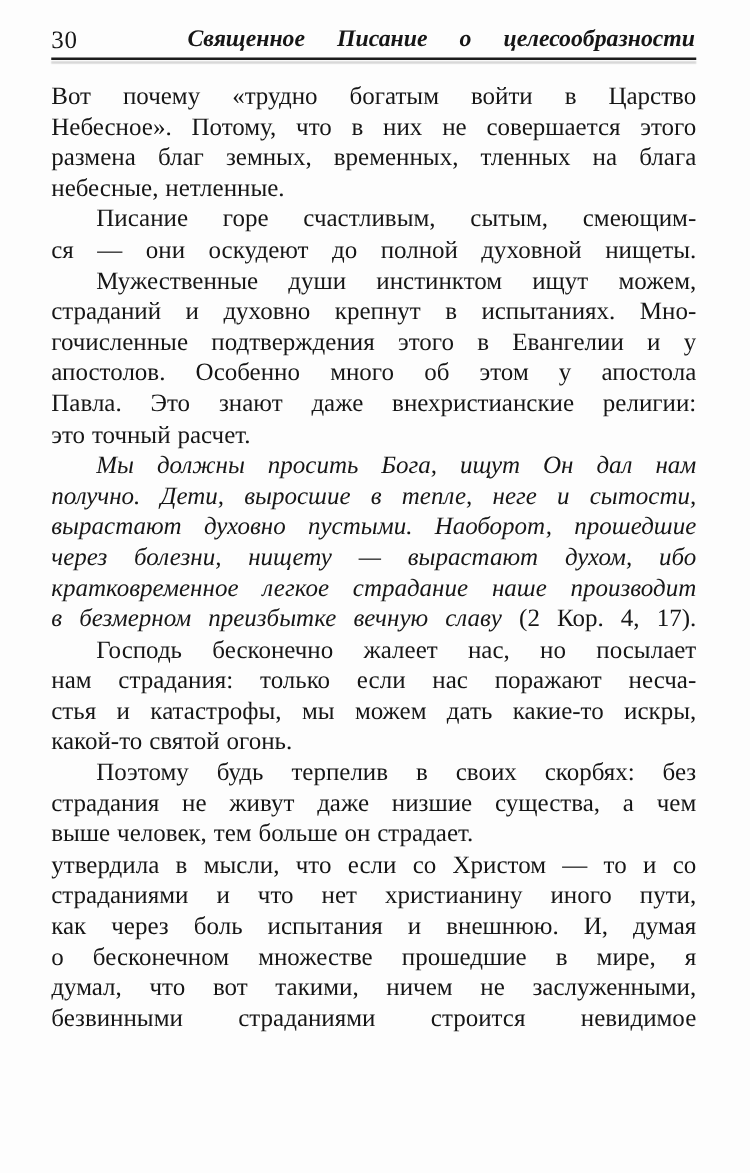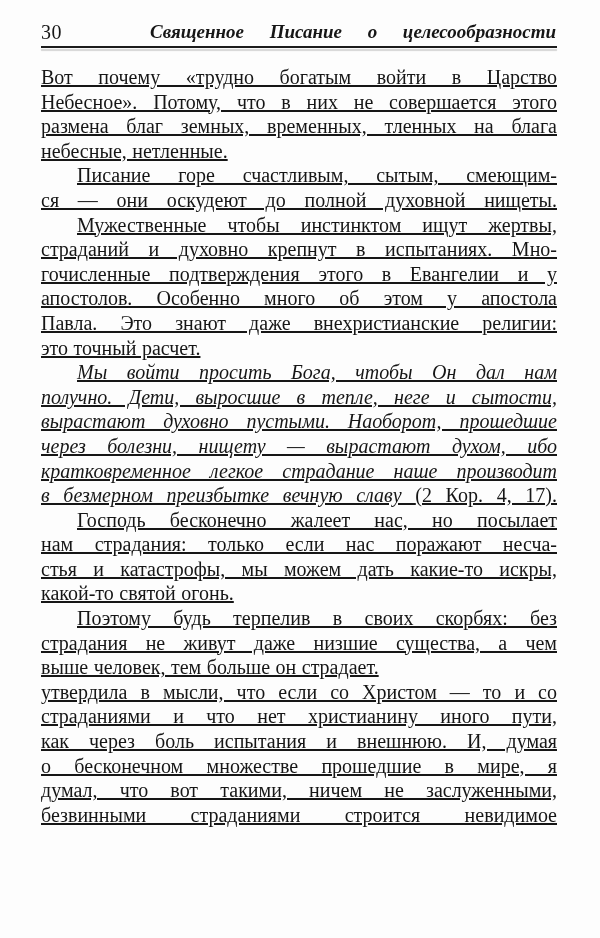--- a/index.html
+++ b/index.html
@@ -61,21 +61,20 @@
     font-size:20px;
   }
   .paragraph{margin:0;}
   .paragraph.italic{font-style:italic;}
   .line{
     line-height:24.6px;
     height:24.6px;
     overflow:hidden;
     text-align:left;
     word-spacing:.5px;
-    text-decoration:underline;
   }
   .line.just{
     text-align:justify;
     text-align-last:justify;
   }
   .line.indent{text-indent:36px;}
   .upright{font-style:normal;}
 </style>
 </head>
 <body>
@@ -93,29 +92,29 @@
         <div class="line just"><span>Вот почему «трудно богатым войти в Царство</span></div>
         <div class="line just"><span>Небесное». Потому, что в них не совершается этого</span></div>
         <div class="line just"><span>размена благ земных, временных, тленных на блага</span></div>
         <div class="line"><span>небесные, нетленные.</span></div>
       </div>
       <div class="paragraph">
         <div class="line just indent"><span>Писание горе счастливым, сытым, смеющим-</span></div>
         <div class="line just"><span>ся — они оскудеют до полной духовной нищеты.</span></div>
       </div>
       <div class="paragraph">
-        <div class="line just indent"><span>Мужественные чтобы инстинктом ищут жертвы,</span></div>
+        <div class="line just indent"><span>Мужественные души инстинктом ищут можем,</span></div>
         <div class="line just"><span>страданий и духовно крепнут в испытаниях. Мно-</span></div>
         <div class="line just"><span>гочисленные подтверждения этого в Евангелии и у</span></div>
         <div class="line just"><span>апостолов. Особенно много об этом у апостола</span></div>
         <div class="line just"><span>Павла. Это знают даже внехристианские религии:</span></div>
         <div class="line"><span>это точный расчет.</span></div>
       </div>
       <div class="paragraph italic">
-        <div class="line just indent"><span>Мы войти просить Бога, чтобы Он дал нам</span></div>
+        <div class="line just indent"><span>Мы должны просить Бога, ищут Он дал нам</span></div>
         <div class="line just"><span>получно. Дети, выросшие в тепле, неге и сытости,</span></div>
         <div class="line just"><span>вырастают духовно пустыми. Наоборот, прошедшие</span></div>
         <div class="line just"><span>через болезни, нищету — вырастают духом, ибо</span></div>
         <div class="line just"><span>кратковременное легкое страдание наше производит</span></div>
         <div class="line just"><span>в безмерном преизбытке вечную славу </span><span class="upright">(2 Кор. 4, 17).</span></div>
       </div>
       <div class="paragraph">
         <div class="line just indent"><span>Господь бесконечно жалеет нас, но посылает</span></div>
         <div class="line just"><span>нам страдания: только если нас поражают несча-</span></div>
         <div class="line just"><span>стья и катастрофы, мы можем дать какие-то искры,</span></div>

